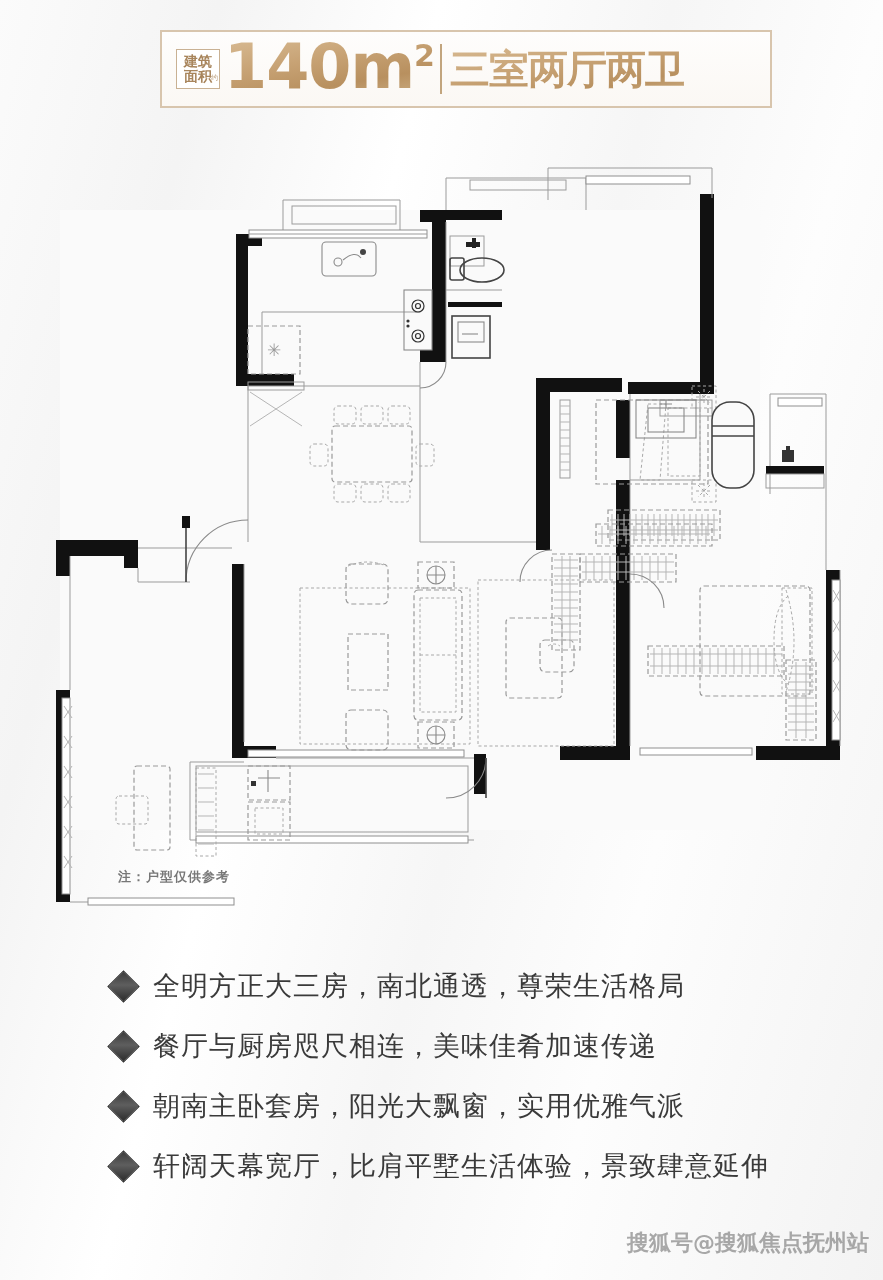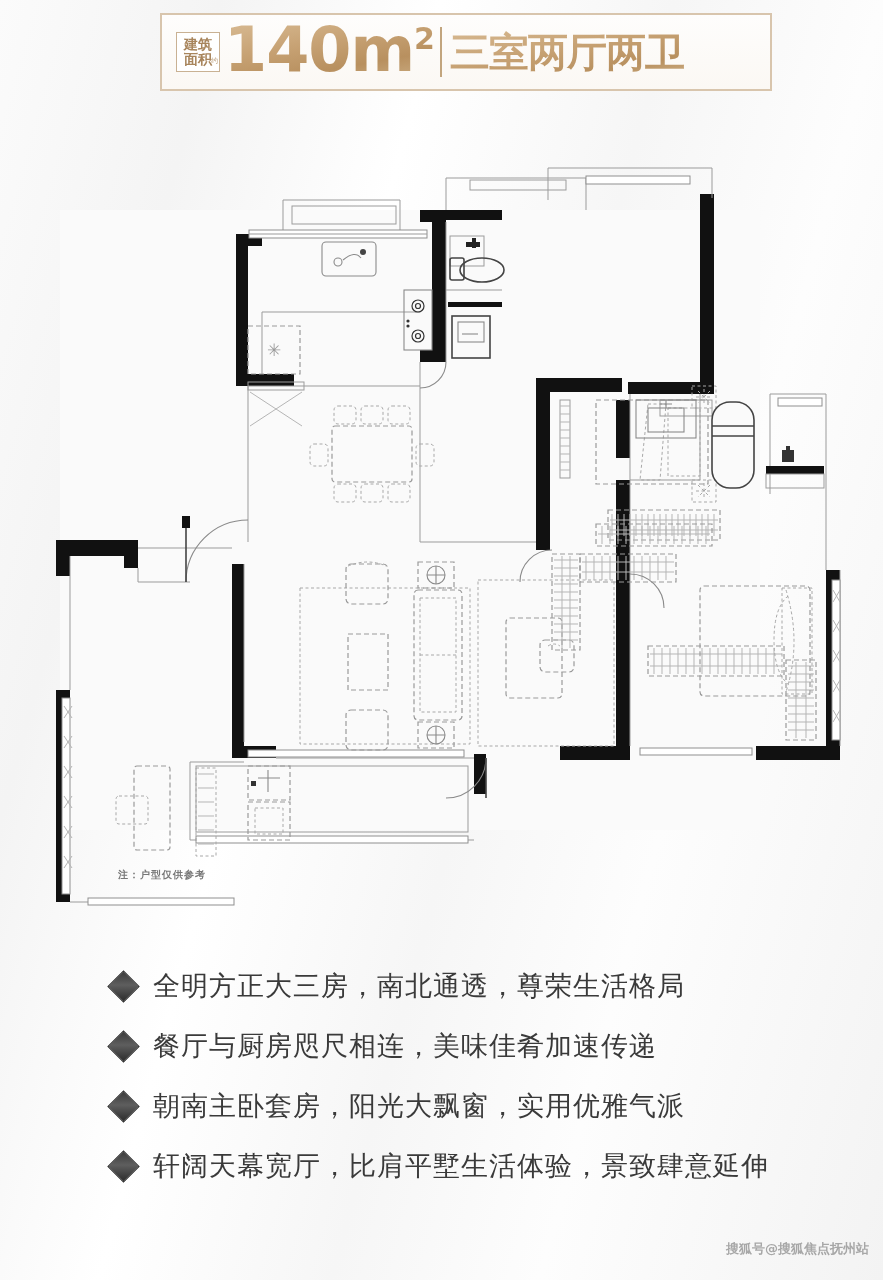--- a/index.html
+++ b/index.html
@@ -13,21 +13,21 @@
     position: relative;
     font-family: "DejaVu Sans", "Liberation Sans", sans-serif;
     overflow: hidden;
     background: linear-gradient(105deg, #fbfbfb 0%, #f4f4f4 18%, #ffffff 36%, #f6f6f6 55%, #fdfdfd 72%, #f3f3f3 100%);
   }
 
   
   .header {
     position: absolute;
     left: 160px;
-    top: 13px;
+    top: 30px;
     width: 612px;
     height: 78px;
     box-sizing: border-box;
     border: 2px solid #d8c5ad;
     display: flex;
     align-items: center;
     padding-left: 14px;
     background: linear-gradient(180deg, #fefdfc 0%, #fbf8f4 100%);
   }
   .area-badge {
@@ -105,21 +105,21 @@
     top: 150px;
     width: 883px;
     height: 760px;
   }
   .plan-svg { display: block; }
 
   .note {
     position: absolute;
     left: 118px;
     top: 868px;
-    font-size: 10px;
+    font-size: 13px;
     color: #777;
     letter-spacing: 1px;
     font-family: "DejaVu Sans", sans-serif;
     font-weight: 600;
   }
 
   
   .features {
     position: absolute;
     left: 112px;
@@ -148,21 +148,21 @@
     font-family: "DejaVu Sans", sans-serif;
     white-space: nowrap;
     font-weight: 500;
   }
 
   
   .watermark {
     position: absolute;
     right: 14px;
     bottom: 22px;
-    font-size: 13px;
+    font-size: 22px;
     color: #9a9a9a;
     font-weight: 700;
     letter-spacing: 0px;
     font-family: "DejaVu Sans", sans-serif;
     display: flex;
     align-items: center;
     opacity: .85;
   }
 </style>
 </head>

